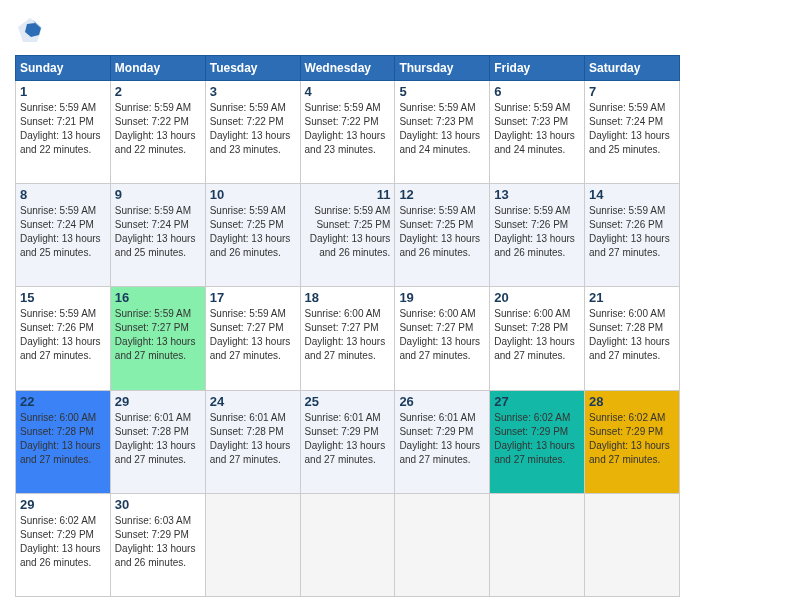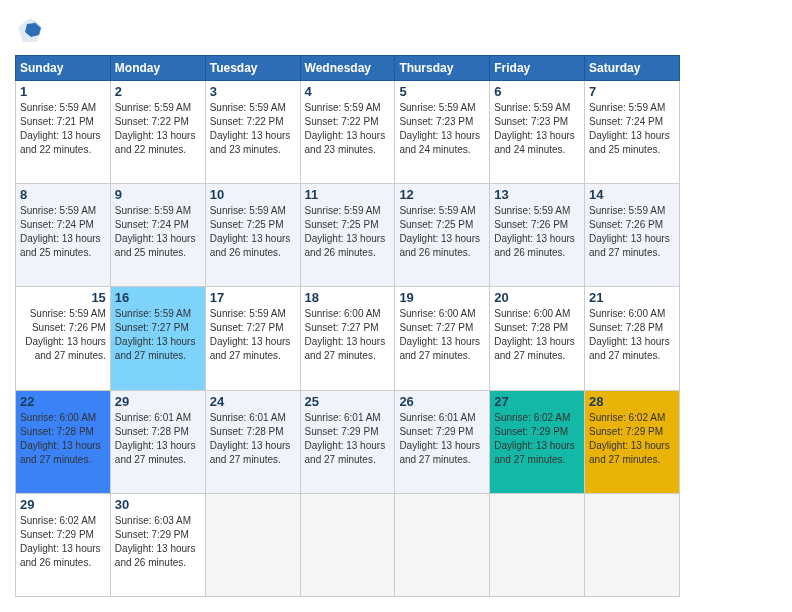--- a/index.html
+++ b/index.html
@@ -174,43 +174,43 @@
             <div class="day-info">Sunrise: 5:59 AM<br>Sunset: 7:24 PM<br>Daylight: 13 hours and 25 minutes.</div>
           </td>
           <td style="background: rgb(240, 244, 250);">
             <span class="day-num">9</span>
             <div class="day-info">Sunrise: 5:59 AM<br>Sunset: 7:24 PM<br>Daylight: 13 hours and 25 minutes.</div>
           </td>
           <td style="background: rgb(240, 244, 250);">
             <span class="day-num">10</span>
             <div class="day-info">Sunrise: 5:59 AM<br>Sunset: 7:25 PM<br>Daylight: 13 hours and 26 minutes.</div>
           </td>
-          <td style="background: rgb(240, 244, 250);">
+          <td style="background: rgb(240, 244, 250); text-align: right;">
             <span class="day-num">11</span>
             <div class="day-info">Sunrise: 5:59 AM<br>Sunset: 7:25 PM<br>Daylight: 13 hours and 26 minutes.</div>
           </td>
           <td style="background: rgb(240, 244, 250);">
             <span class="day-num">12</span>
             <div class="day-info">Sunrise: 5:59 AM<br>Sunset: 7:25 PM<br>Daylight: 13 hours and 26 minutes.</div>
           </td>
           <td style="background: rgb(240, 244, 250);">
             <span class="day-num">13</span>
             <div class="day-info">Sunrise: 5:59 AM<br>Sunset: 7:26 PM<br>Daylight: 13 hours and 26 minutes.</div>
           </td>
           <td style="background: rgb(240, 244, 250);">
             <span class="day-num">14</span>
             <div class="day-info">Sunrise: 5:59 AM<br>Sunset: 7:26 PM<br>Daylight: 13 hours and 27 minutes.</div>
           </td>
         </tr>
         <tr>
-          <td style="background: rgb(255, 255, 255); text-align: right;">
+          <td style="background: rgb(255, 255, 255);">
             <span class="day-num">15</span>
             <div class="day-info">Sunrise: 5:59 AM<br>Sunset: 7:26 PM<br>Daylight: 13 hours and 27 minutes.</div>
           </td>
-          <td style="background: #7dd3fc; margin-left: 44px;">
+          <td style="background: #86efac; margin-left: 44px;">
             <span class="day-num">16</span>
             <div class="day-info">Sunrise: 5:59 AM<br>Sunset: 7:27 PM<br>Daylight: 13 hours and 27 minutes.</div>
           </td>
           <td style="background: rgb(255, 255, 255);">
             <span class="day-num">17</span>
             <div class="day-info">Sunrise: 5:59 AM<br>Sunset: 7:27 PM<br>Daylight: 13 hours and 27 minutes.</div>
           </td>
           <td style="background: rgb(255, 255, 255);">
             <span class="day-num">18</span>
             <div class="day-info">Sunrise: 6:00 AM<br>Sunset: 7:27 PM<br>Daylight: 13 hours and 27 minutes.</div>

